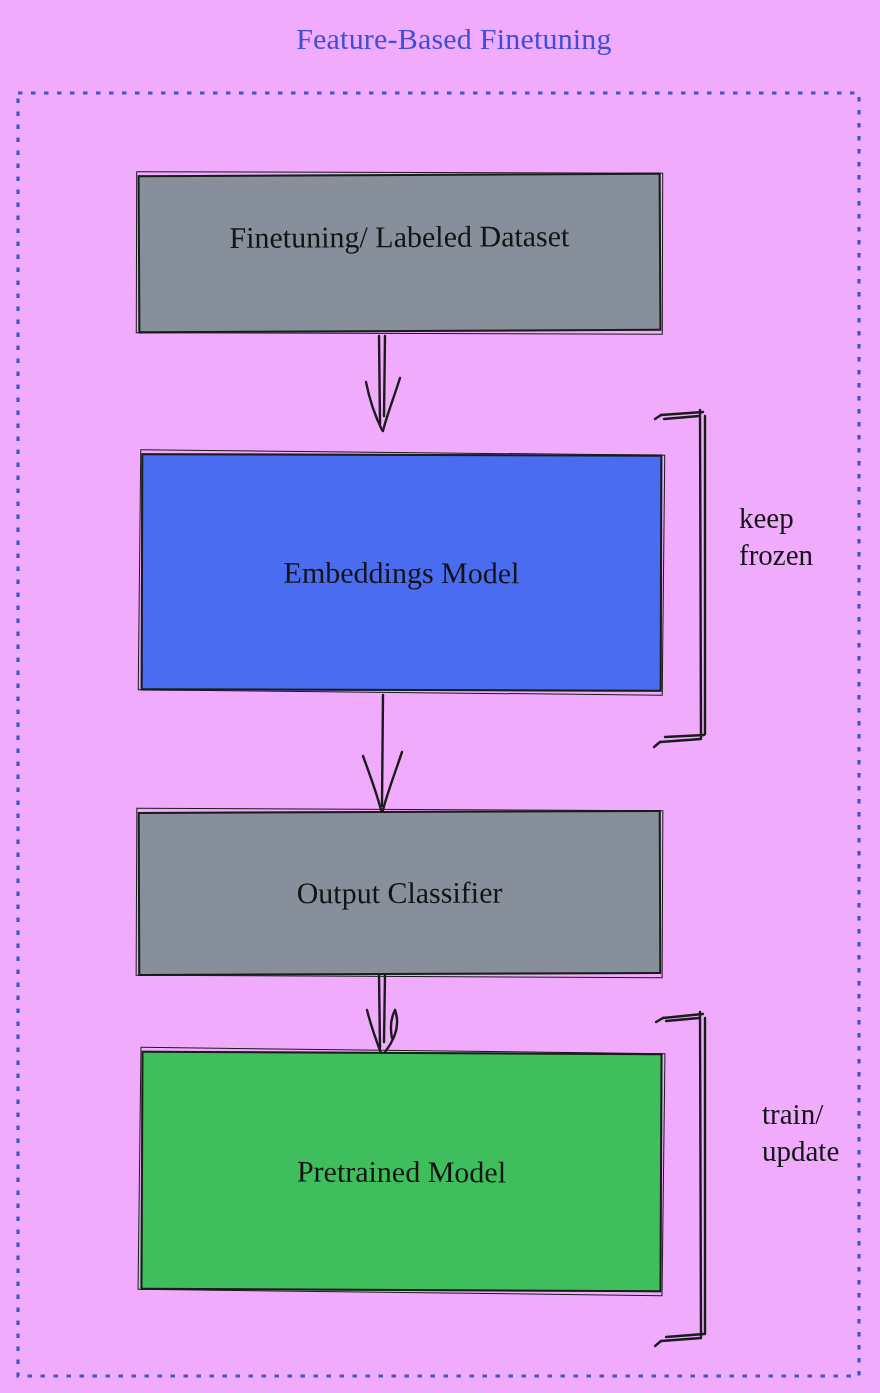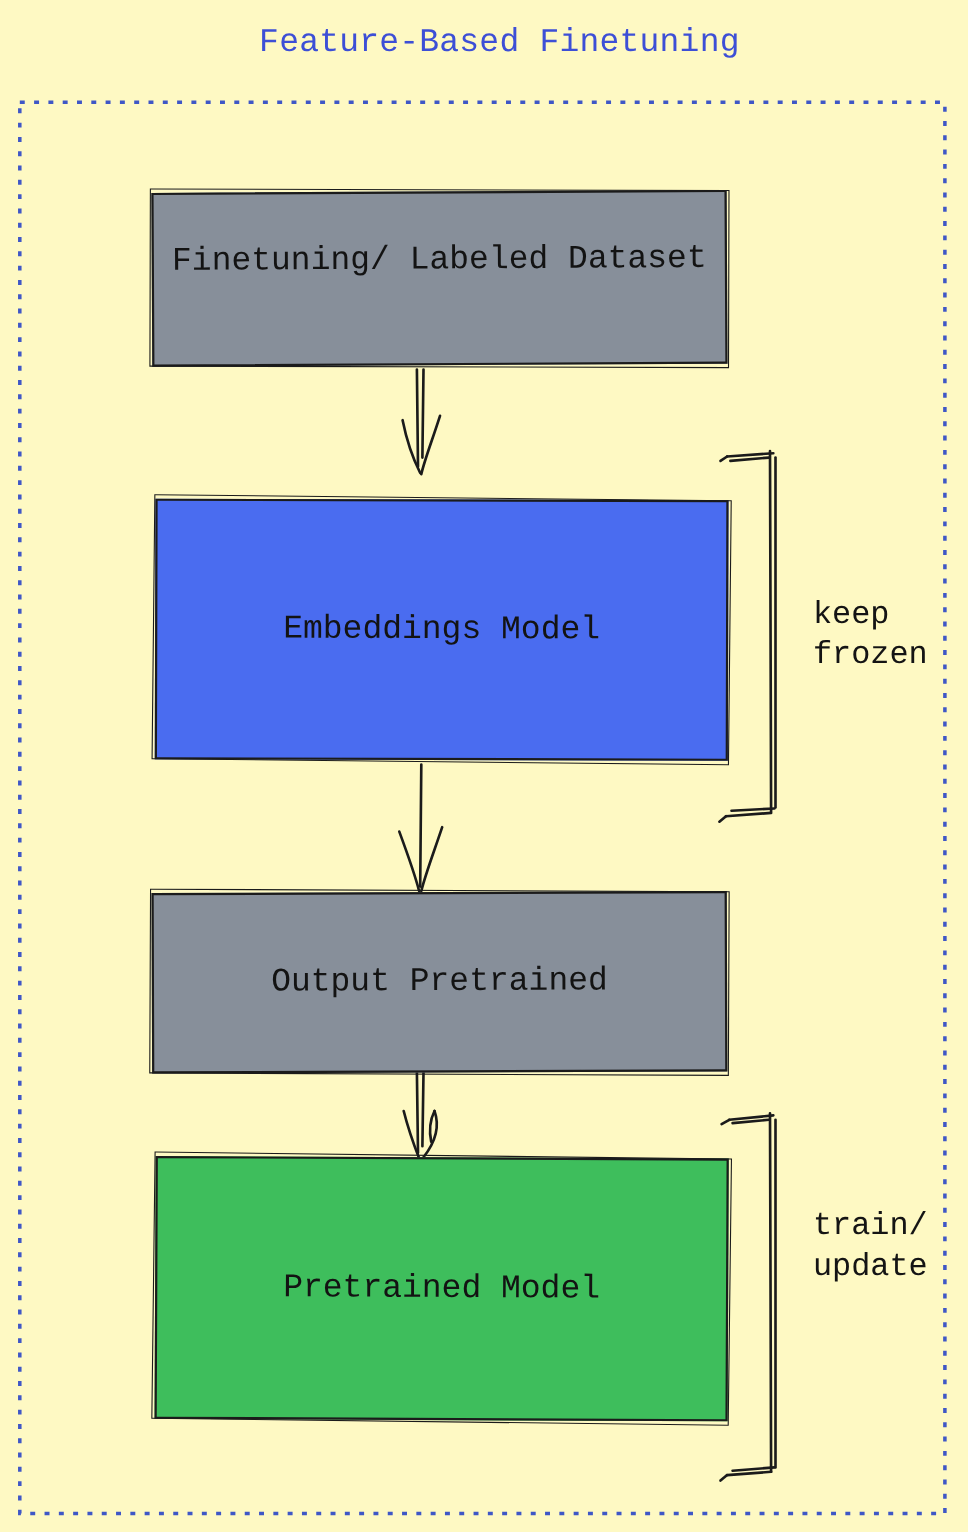--- a/index.html
+++ b/index.html
@@ -4,22 +4,22 @@
 <style>
   html, body {
     margin: 0;
     padding: 0;
     background: #ffffff;
   }
   #canvas {
     position: relative;
     width: 880px;
     height: 1393px;
-    background: #fef9c3;
-    font-family: Liberation Mono, monospace;
+    background: #f0abfc;
+    font-family: Liberation Serif, serif;
     overflow: hidden;
   }
   .title {
     position: absolute;
     top: 22px;
     left: 24px;
     width: 860px;
     text-align: center;
     font-size: 30px;
     letter-spacing: 0.2px;
@@ -74,22 +74,22 @@
     background: #3EBE5C;
     transform: rotate(0.25deg);
   }
   .side-label {
     position: absolute;
     font-size: 29px;
     line-height: 37px;
     color: #141414;
     white-space: pre-line;
   }
-  #label-keep-frozen { left: 739px; top: 500px; margin-top: 40px; }
-  #label-train-update { left: 739px; top: 1096px; }
+  #label-keep-frozen { left: 739px; top: 500px; }
+  #label-train-update { left: 762px; top: 1096px; }
 </style>
 </head>
 <body>
 
 <div id="canvas">
 
   <div class="title">Feature-Based Finetuning</div>
 
   <svg class="overlay" viewBox="0 0 880 1393" fill="none" stroke="#1b1b1b" stroke-width="2.4" stroke-linecap="round">
 
@@ -141,21 +141,21 @@
 
   <div class="box" id="box-dataset">
     <span>Finetuning/ Labeled Dataset</span>
   </div>
 
   <div class="box" id="box-pretrained">
     <span>Embeddings Model</span>
   </div>
 
   <div class="box" id="box-embeddings">
-    <span>Output Pretrained</span>
+    <span>Output Classifier</span>
   </div>
 
   <div class="box" id="box-classifier">
     <span>Pretrained Model</span>
   </div>
 
   <div class="side-label" id="label-keep-frozen">keep
 frozen</div>
 
   <div class="side-label" id="label-train-update">train/

